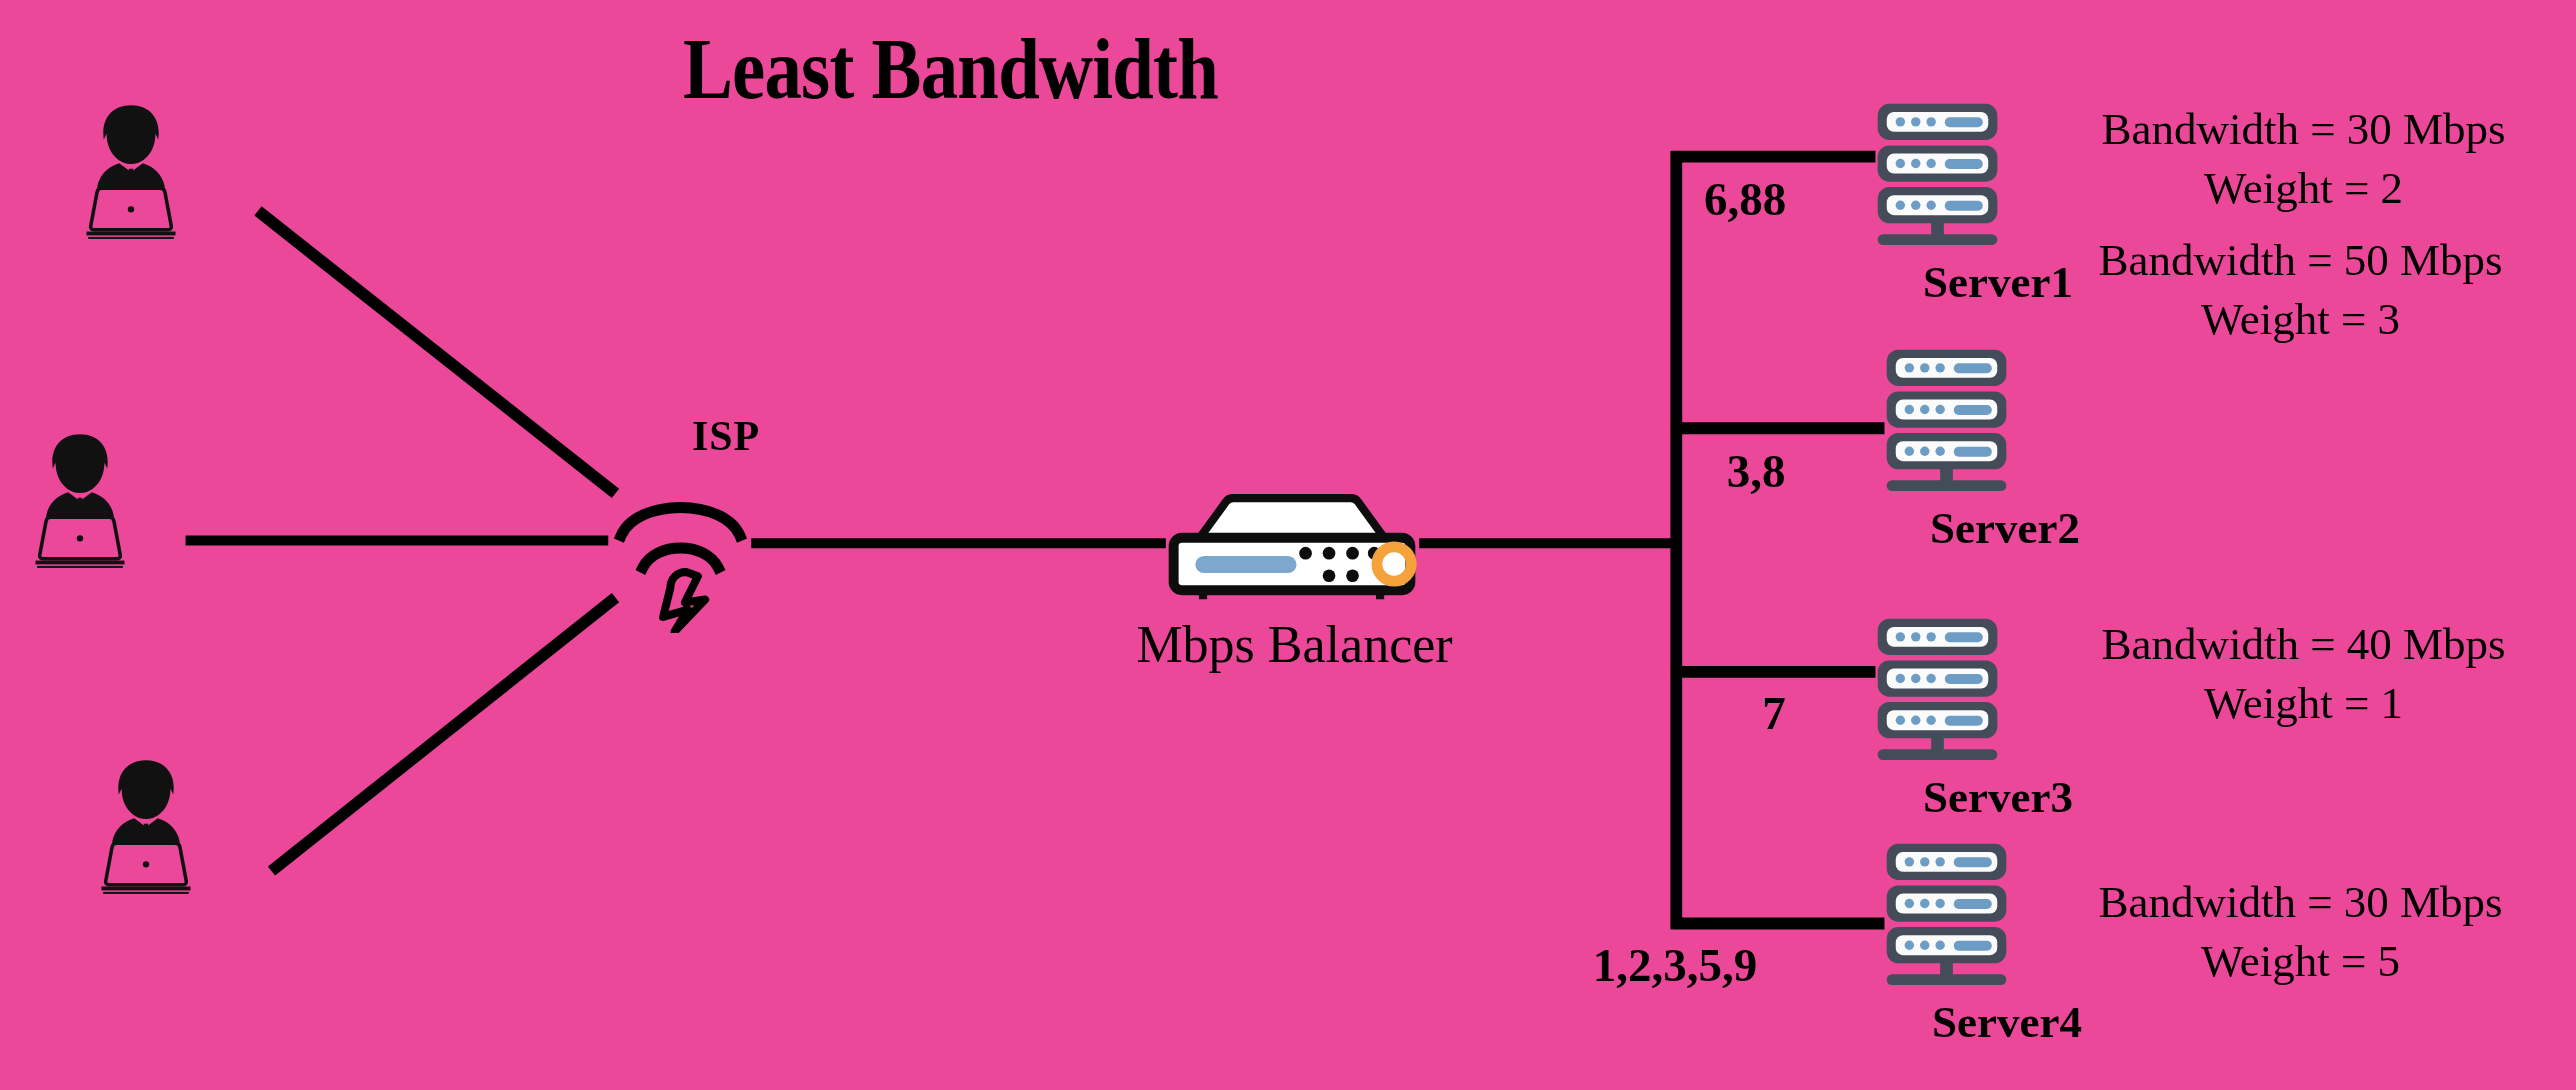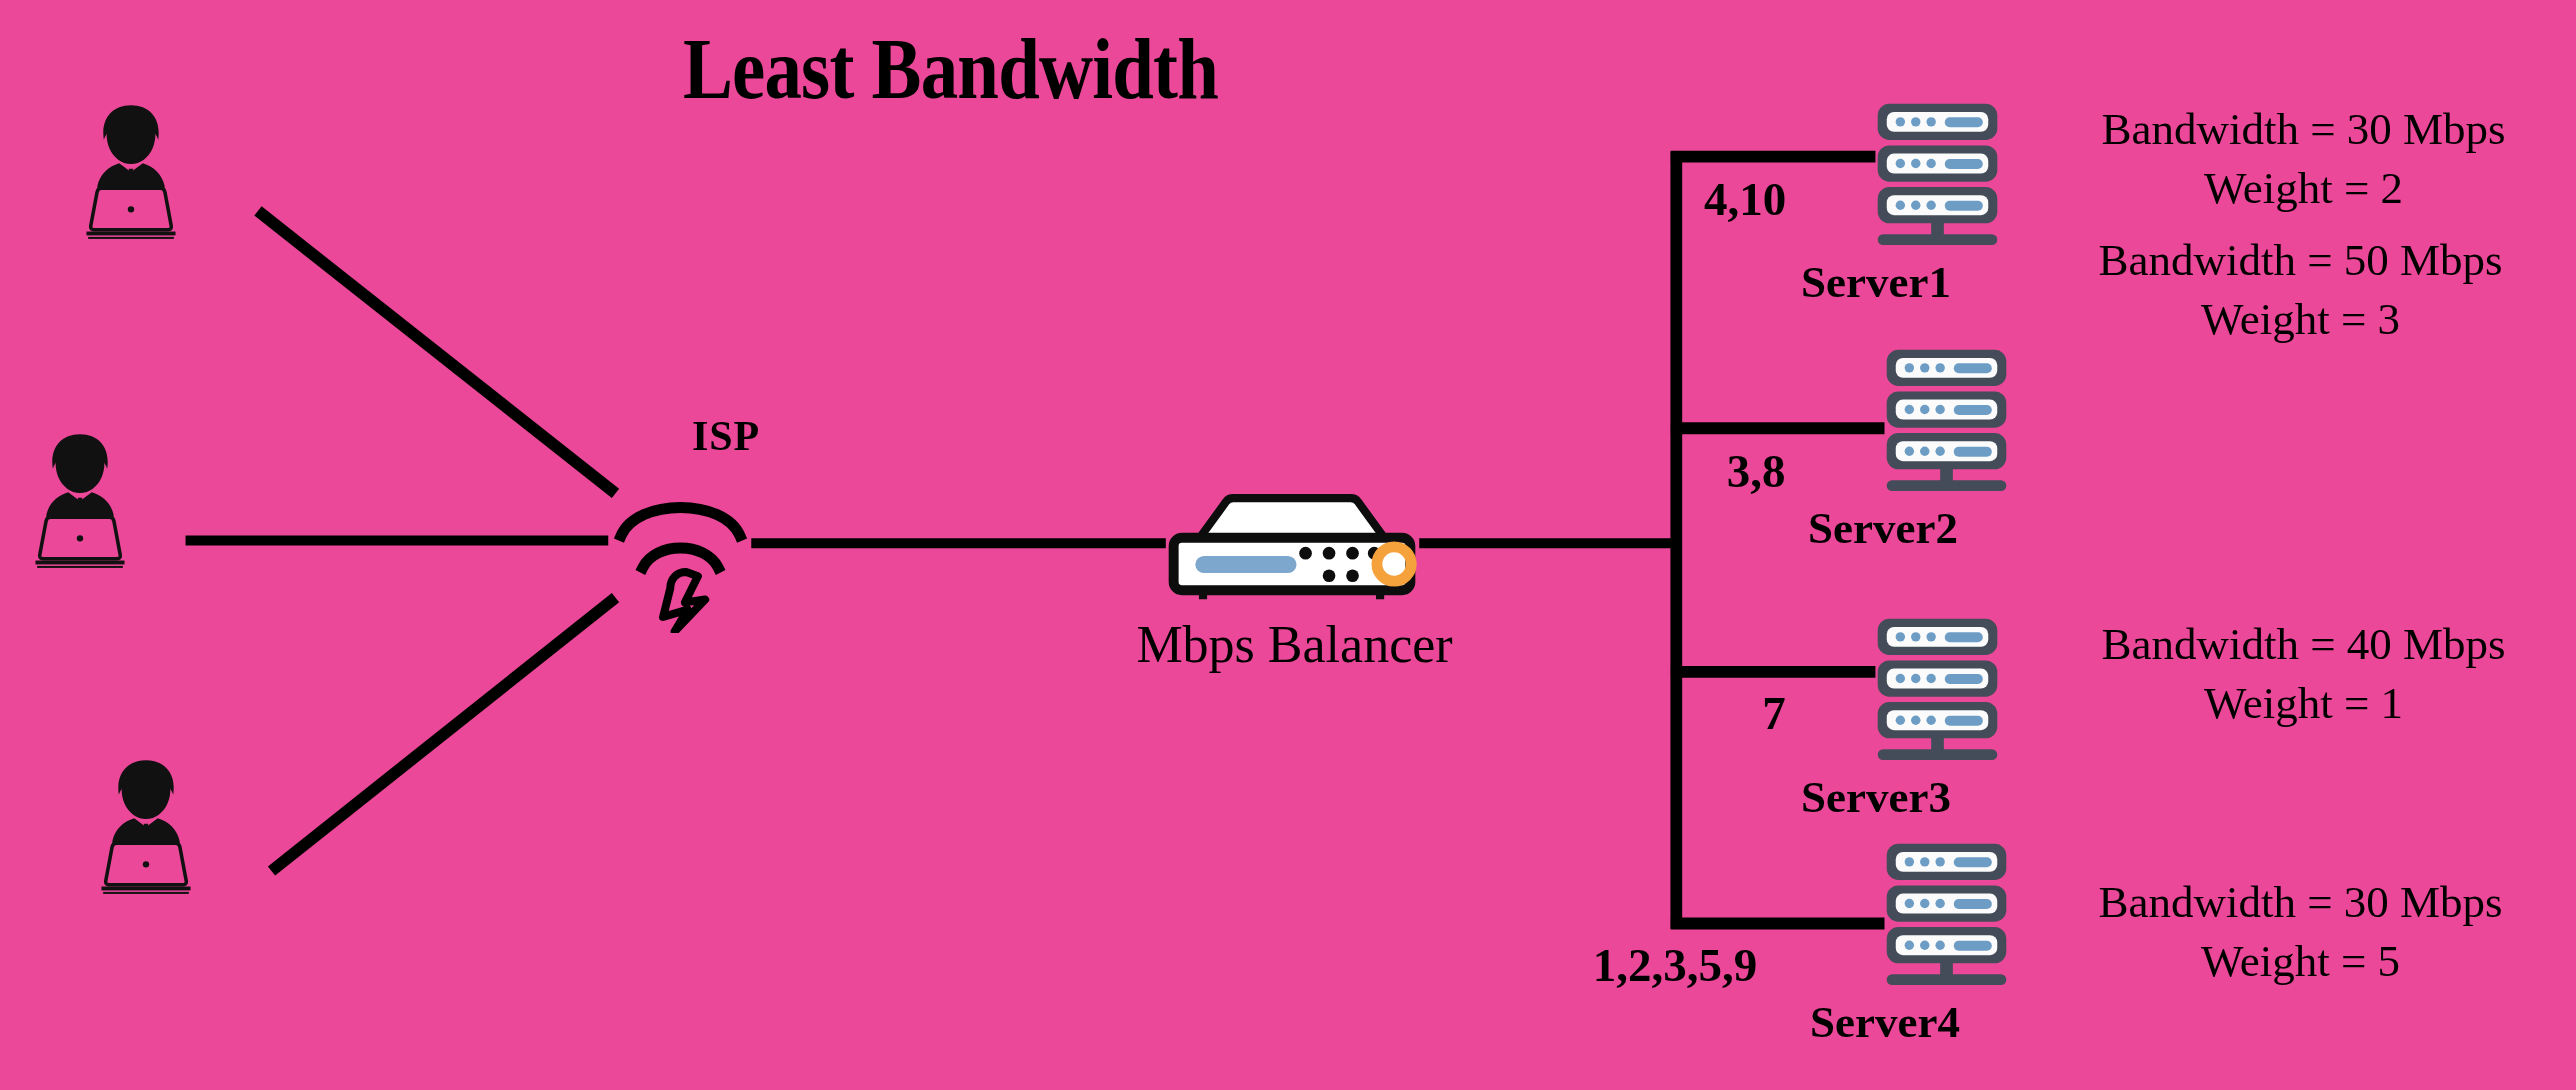--- a/index.html
+++ b/index.html
@@ -91,21 +91,21 @@
   
   .server-icon {
     position: absolute;
     width: 145px;
     height: 147px;
   }
   .server-icon svg { display: block; width: 100%; height: 100%; }
   .server-name {
     position: absolute;
     width: 272px;
-    text-align: left;
+    text-align: right;
     font-weight: bold;
     font-size: 45px;
     color: #000000;
   }
   .server-spec {
     position: absolute;
     width: 561px;
     text-align: center;
     font-size: 45px;
     line-height: 1.30;
@@ -265,21 +265,21 @@
       </g>
       <rect x="73" y="134" width="14" height="16" fill="#434c58"></rect>
       <rect x="14" y="148" width="132" height="12" rx="6" fill="#434c58"></rect>
     </svg>
   </div>
   <div class="server-name" style="left:1801px; top:256px;">Server1</div>
   <div class="server-spec" style="left:2023px; top:100px;">
     <div>Bandwidth = 30 Mbps</div>
     <div>Weight = 2</div>
   </div>
-  <div class="branch-label" style="left:1609px; top:172px;">4,10</div>
+  <div class="branch-label" style="left:1609px; top:172px;">6,88</div>
 
   <div class="server-icon" style="left:1874px; top:346px;">
     <svg viewBox="0 0 160 162">
       <g>
         <rect x="14" y="4" width="132" height="40" rx="13" fill="#434c58"></rect>
         <rect x="24" y="13" width="112" height="22" rx="8" fill="#fbfbfb"></rect>
         <circle cx="39" cy="24" r="5.2" fill="#6d9dc5"></circle>
         <circle cx="56" cy="24" r="5.2" fill="#6d9dc5"></circle>
         <circle cx="73" cy="24" r="5.2" fill="#6d9dc5"></circle>
         <rect x="88" y="19" width="42" height="11" rx="5.5" fill="#6d9dc5"></rect>

